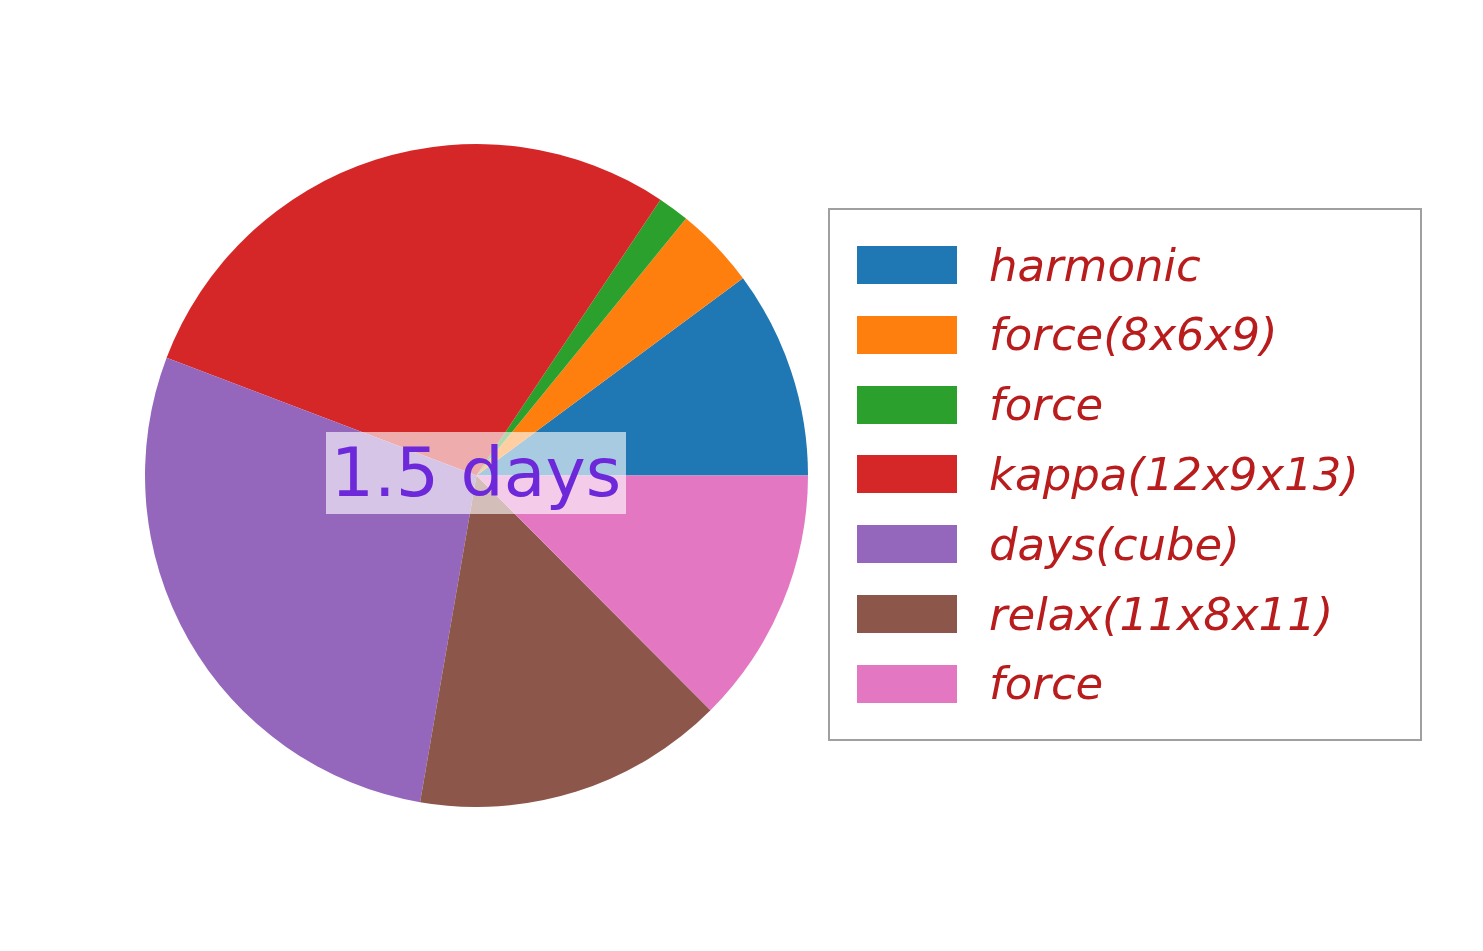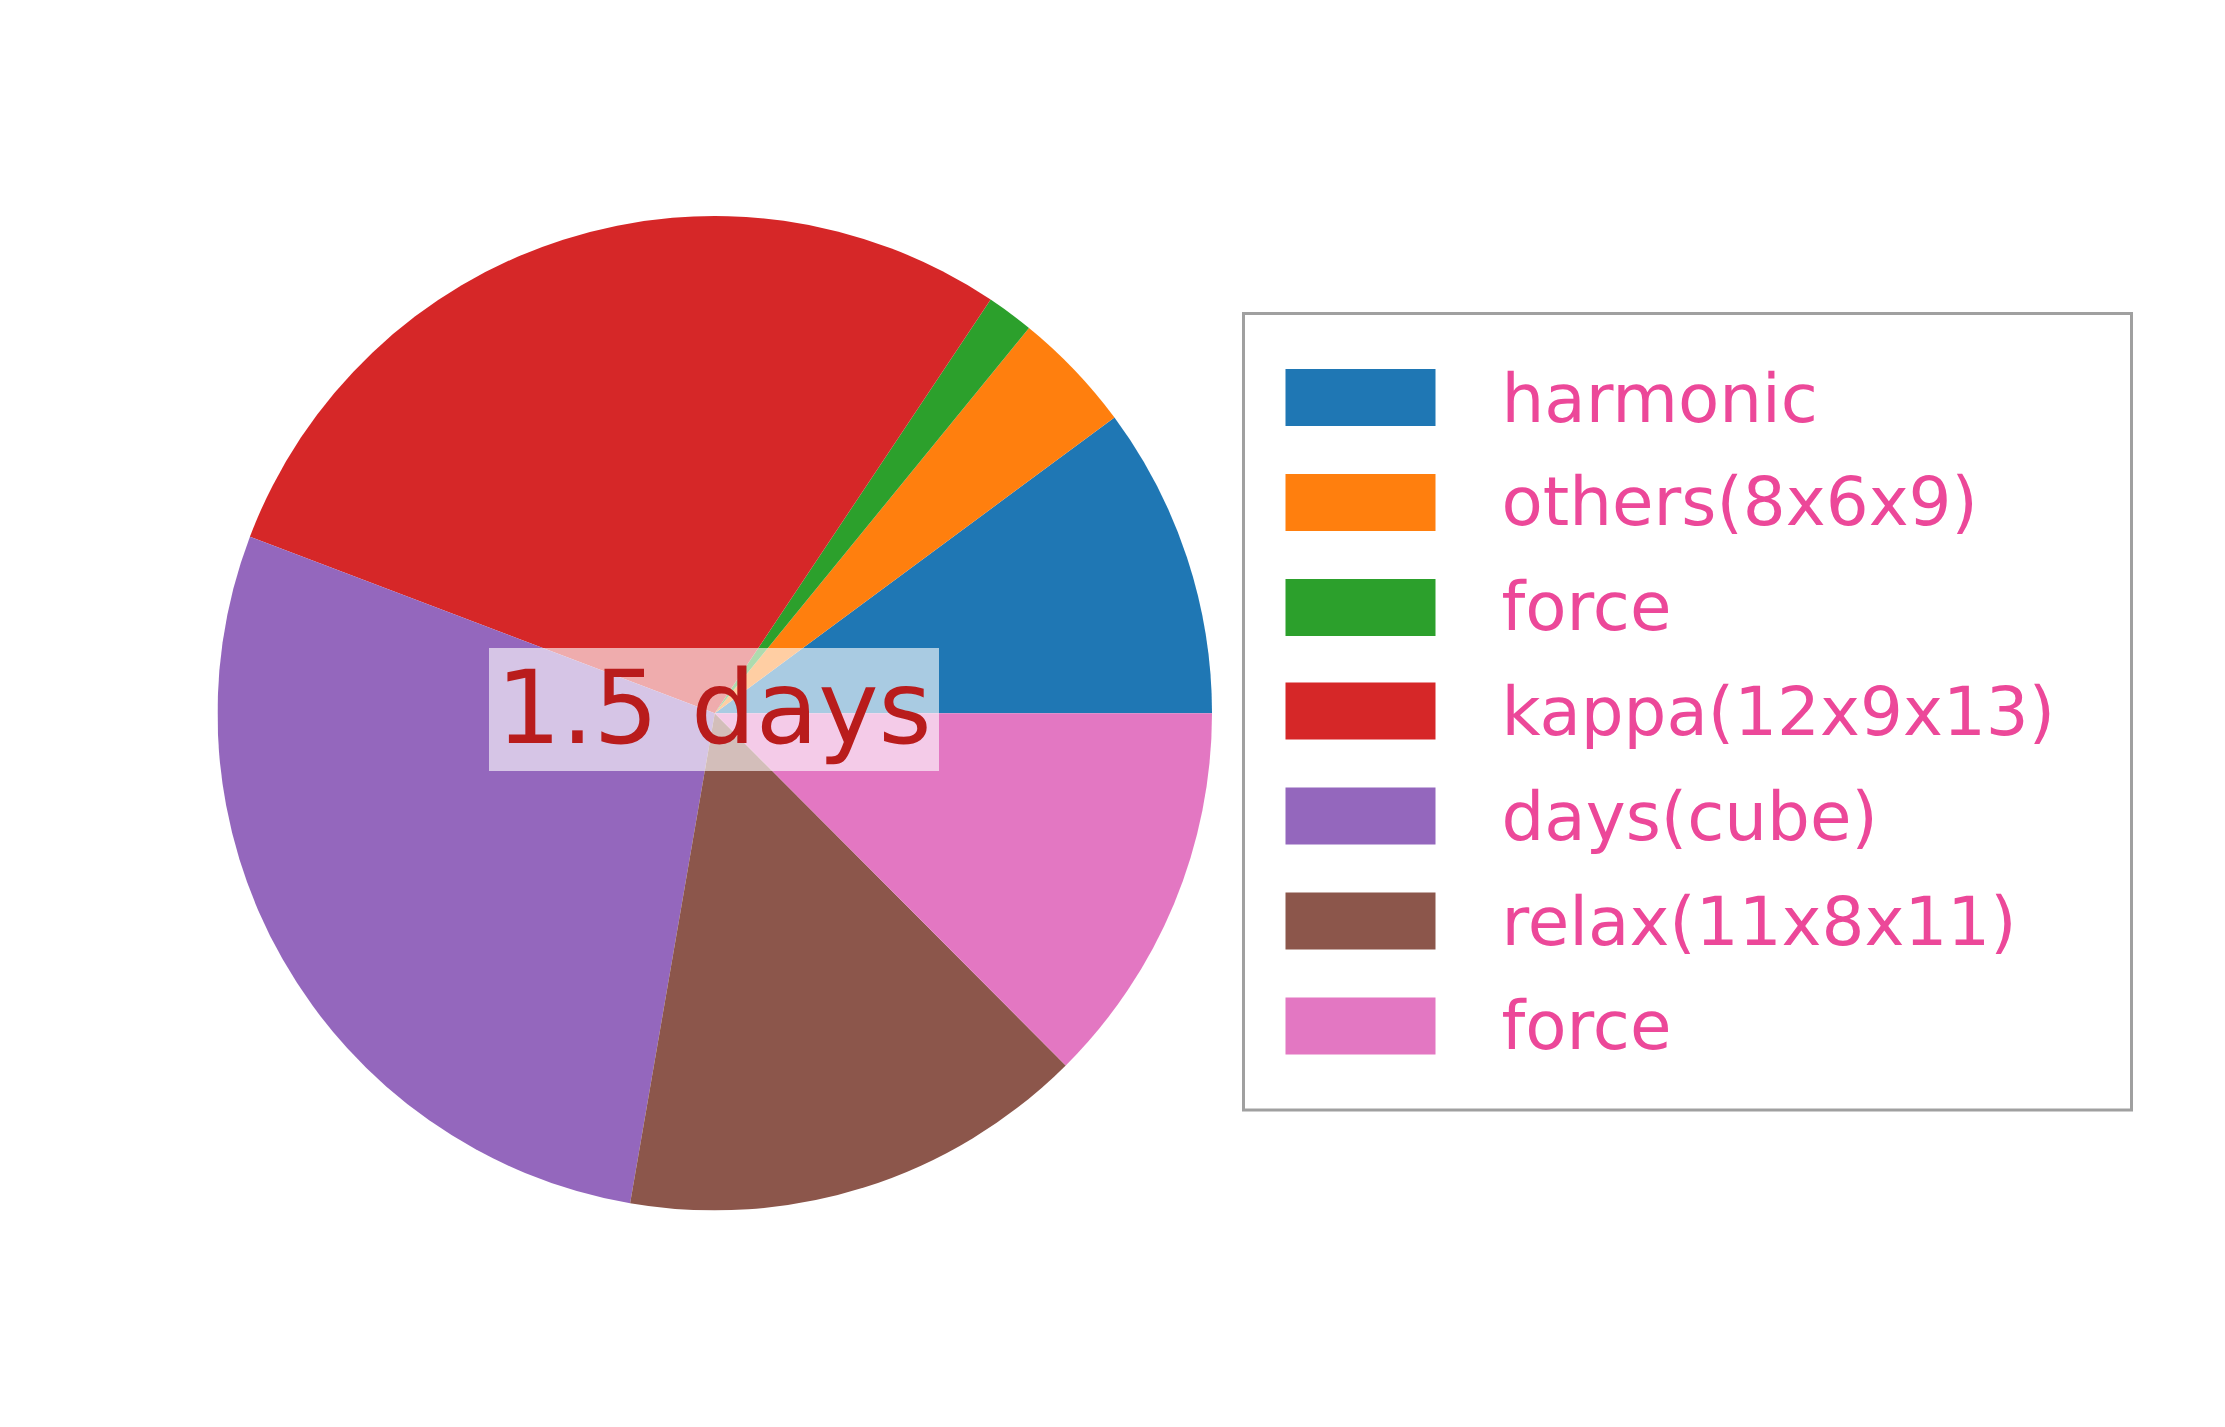--- a/index.html
+++ b/index.html
@@ -47,21 +47,21 @@
     height: 82px;
     background: rgba(255, 255, 255, 0.62);
     display: flex;
     align-items: center;
     justify-content: center;
     box-sizing: border-box;
   }
   #center-label-text {
     font-size: 68px;
     line-height: 68px;
-    color: #b91c1c;
+    color: #6d28d9;
     white-space: nowrap;
     letter-spacing: 0px;
   }
 
   
   #legend {
     position: absolute;
     left: 828px;
     top: 208px;
     width: 594px;
@@ -82,25 +82,26 @@
     align-items: center;
     height: 66px;
     padding-left: 27px;
   }
   .legend-swatch {
     width: 100px;
     height: 38px;
     flex: 0 0 auto;
   }
   .legend-text {
-    margin-left: 44px;
+    margin-left: 32px;
     font-size: 45px;
     line-height: 45px;
-    color: #ec4899;
+    color: #b91c1c;
     white-space: nowrap;
+    font-style: italic;
   }
 </style>
 </head>
 <body>
 
 <div id="figure">
 
   <div id="pie-wrap">
     <svg id="pie-svg" viewBox="0 0 663 663">
         <path d="M 331.5 331.5 L 663.00 331.50 A 331.5 331.5 0 0 0 597.98 134.32 Z" fill="#1f77b4"></path>
@@ -118,21 +119,21 @@
   </div>
 
   <div id="legend">
     <div id="legend-items">
         <div class="legend-row">
           <span class="legend-swatch" style="background: rgb(31, 119, 180);"></span>
           <span class="legend-text">harmonic</span>
         </div>
         <div class="legend-row">
           <span class="legend-swatch" style="background: rgb(255, 127, 14);"></span>
-          <span class="legend-text">others(8x6x9)</span>
+          <span class="legend-text">force(8x6x9)</span>
         </div>
         <div class="legend-row">
           <span class="legend-swatch" style="background: rgb(44, 160, 44);"></span>
           <span class="legend-text">force</span>
         </div>
         <div class="legend-row">
           <span class="legend-swatch" style="background: rgb(214, 39, 40);"></span>
           <span class="legend-text">kappa(12x9x13)</span>
         </div>
         <div class="legend-row">

